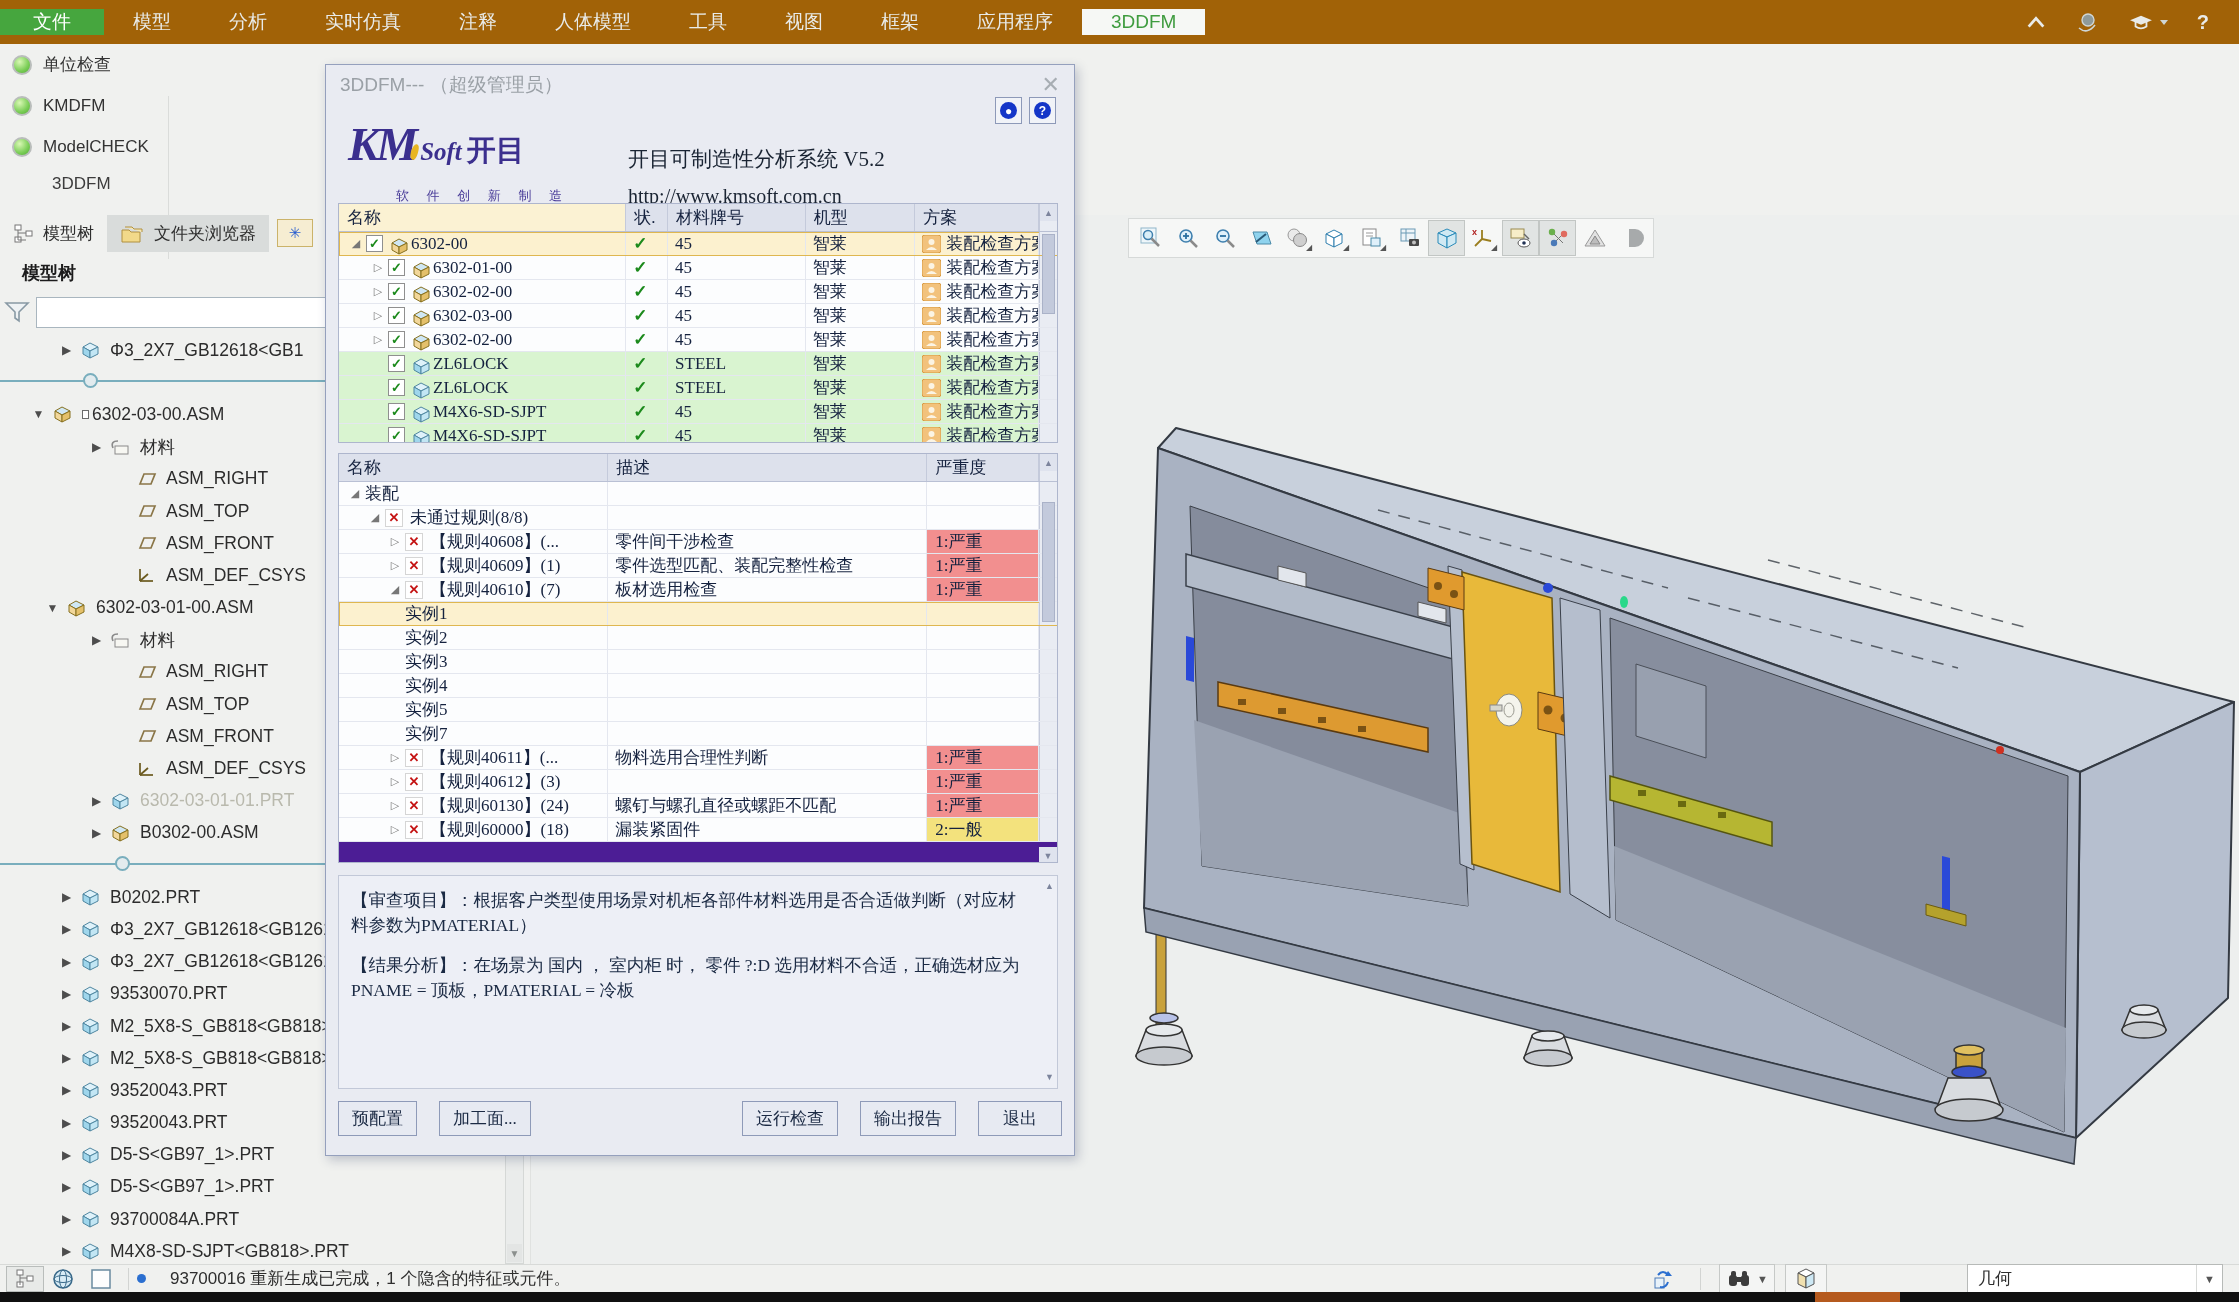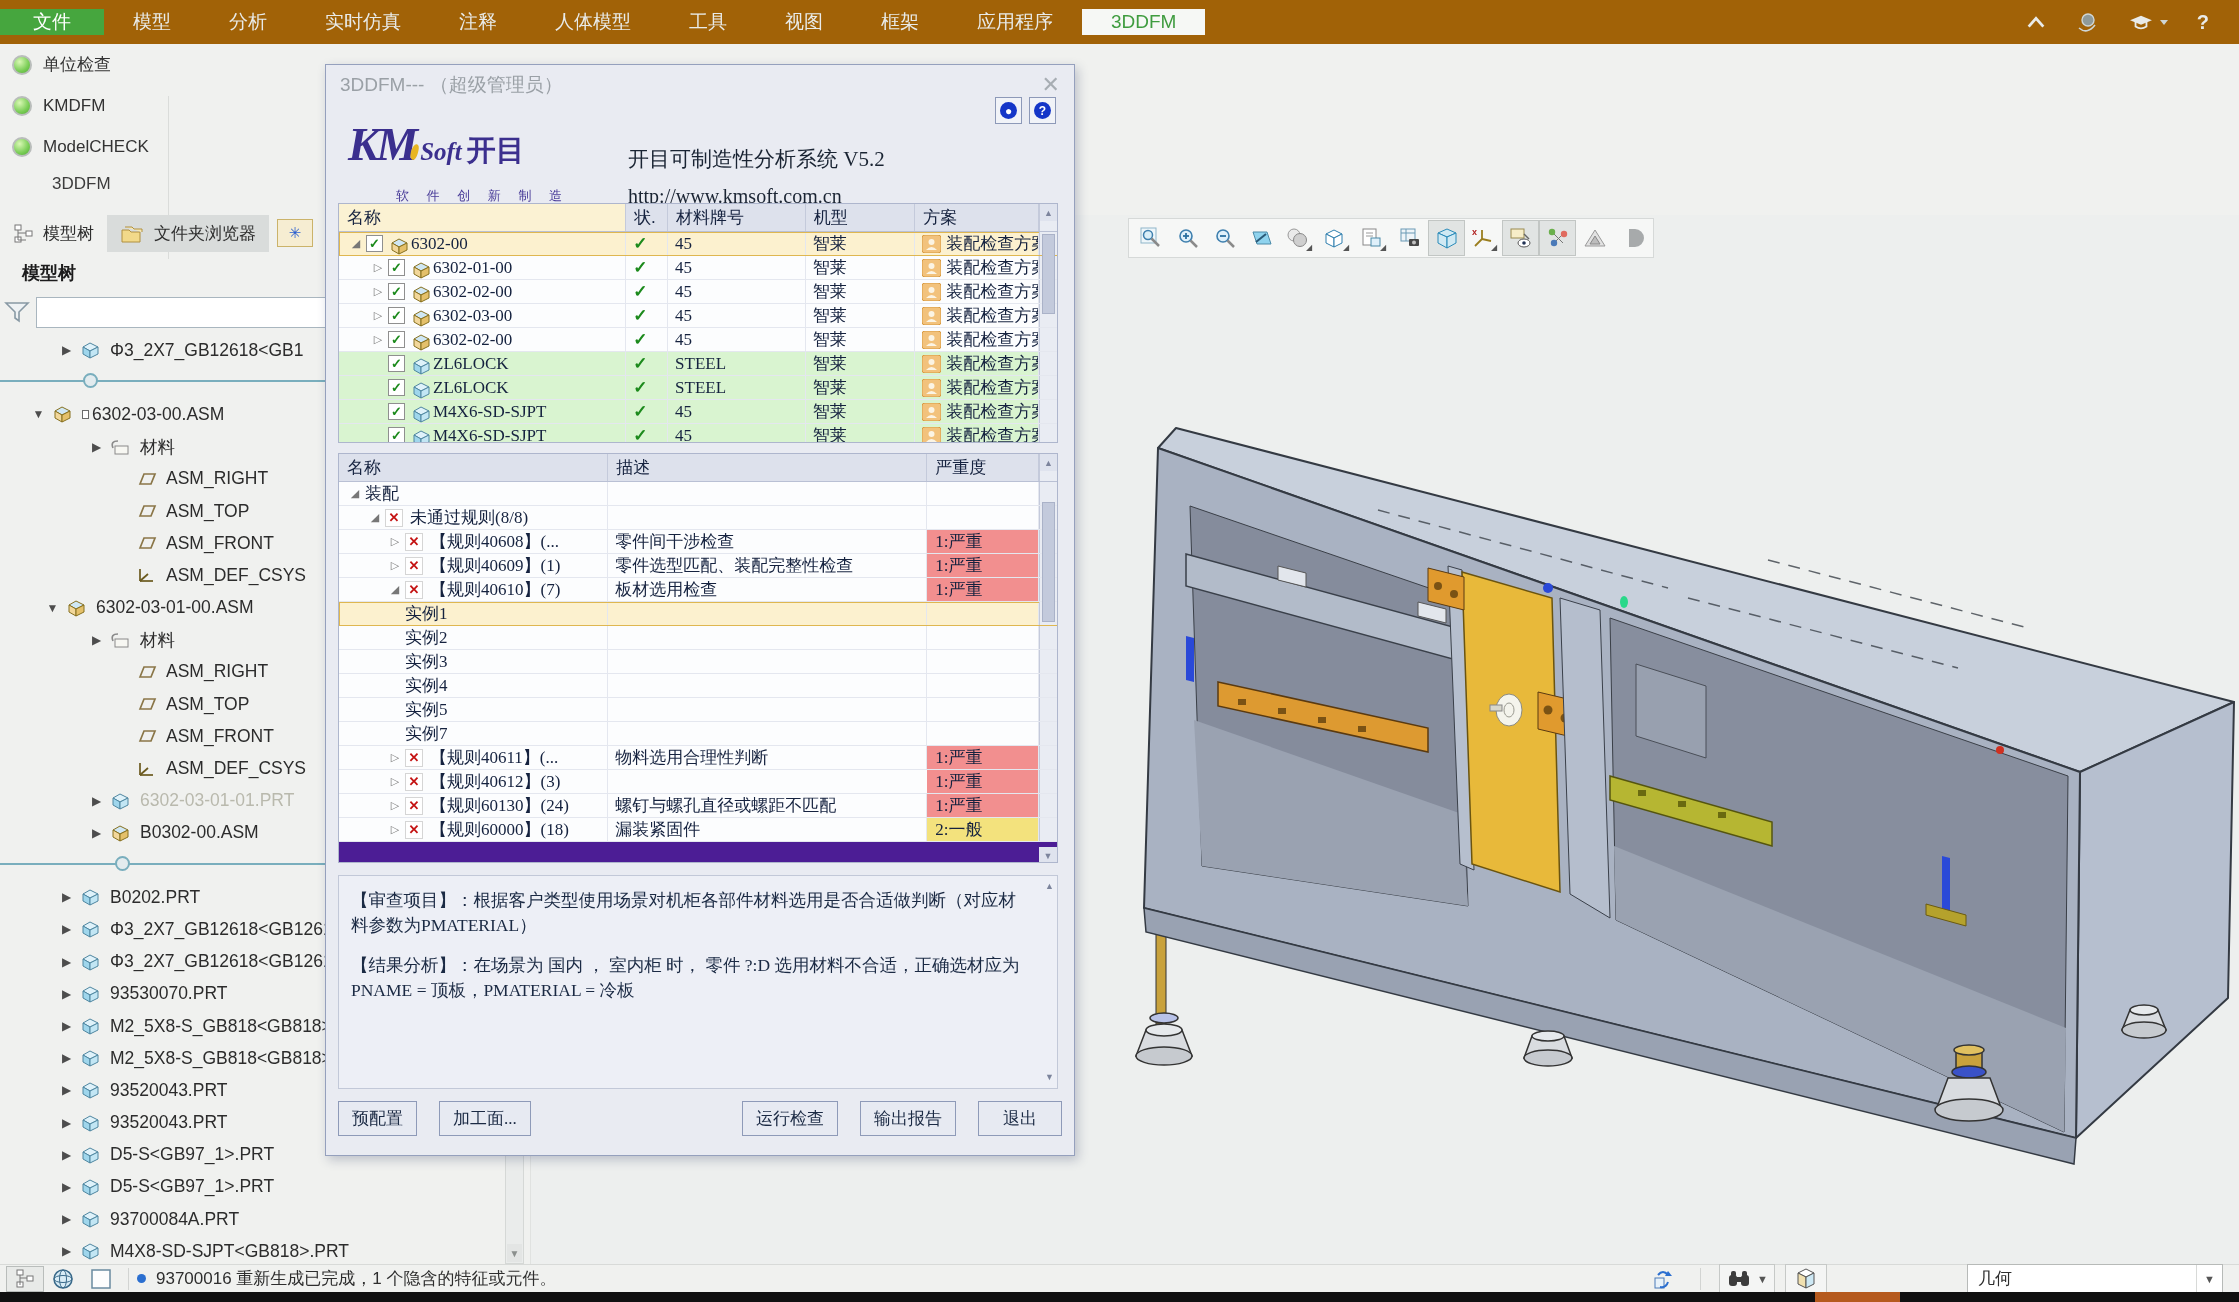--- a/index.html
+++ b/index.html
@@ -38,21 +38,21 @@
 .tsep .line{position:absolute;left:0;right:0;top:14px;border-top:2px solid #79aebd}
 .tsep .knob{position:absolute;top:7px;width:15px;height:15px;border-radius:50%;background:#e2ebee;border:2px solid #79aebd}
 .trow.dim{color:#b9b9ad}
 .tree-scroll{position:absolute;left:505px;top:334px;width:19px;height:930px;background:#eaeceb;border:1px solid #d5d8d6;z-index:2}
 .tree-scroll .btn{position:absolute;left:1px;right:1px;height:18px;display:flex;align-items:center;justify-content:center;font-size:10px;color:#8b8f8d;background:#e3e5e4}
 
 .statusbar{position:absolute;left:0;right:0;top:1264px;height:28px;background:#f0f1ef;border-top:1px solid #d8dad8;display:flex;align-items:center;font-size:17px;color:#2e2e2e;z-index:45}
 .sb-ic{width:38px;height:26px;display:flex;align-items:center;justify-content:center;flex:none}
 .sb-ic.boxed{border:1px solid #b9bdbb;background:#e8eae8;margin-left:6px}
 .sb-sep{width:1px;height:22px;background:#d2d4d2;margin:0 8px}
-.sb-msg{display:flex;align-items:center;gap:10px}
+.sb-msg{display:flex;align-items:center;gap:24px}
 .sb-dot{width:9px;height:9px;border-radius:50%;background:#2b6fd0}
 .sb-right{margin-left:auto;display:flex;align-items:center;gap:10px;padding-right:16px}
 .sb-box{height:30px;border:1px solid #c6c9c7;background:#f4f5f4;display:flex;align-items:center;justify-content:center;padding:0 6px}
 .combo{width:256px;height:30px;background:#fff;border:1px solid #b7bab8;display:flex;align-items:center;font-size:17px}
 .combo .val{flex:1;padding-left:10px}
 .combo .da{width:26px;height:100%;display:flex;align-items:center;justify-content:center;color:#555;font-size:11px;border-left:1px solid #d8dad8}
 .bottom-strip{position:absolute;left:0;right:0;top:1292px;height:10px;background:#101010;z-index:46}
 .strip-orange{position:absolute;left:1815px;top:0;width:85px;height:10px;background:#b55a1e}
 
 .viewport{position:absolute;left:530px;top:215px;right:0;height:1049px;background:#edefee;border-left:1px solid #e0e2e0;z-index:1}

